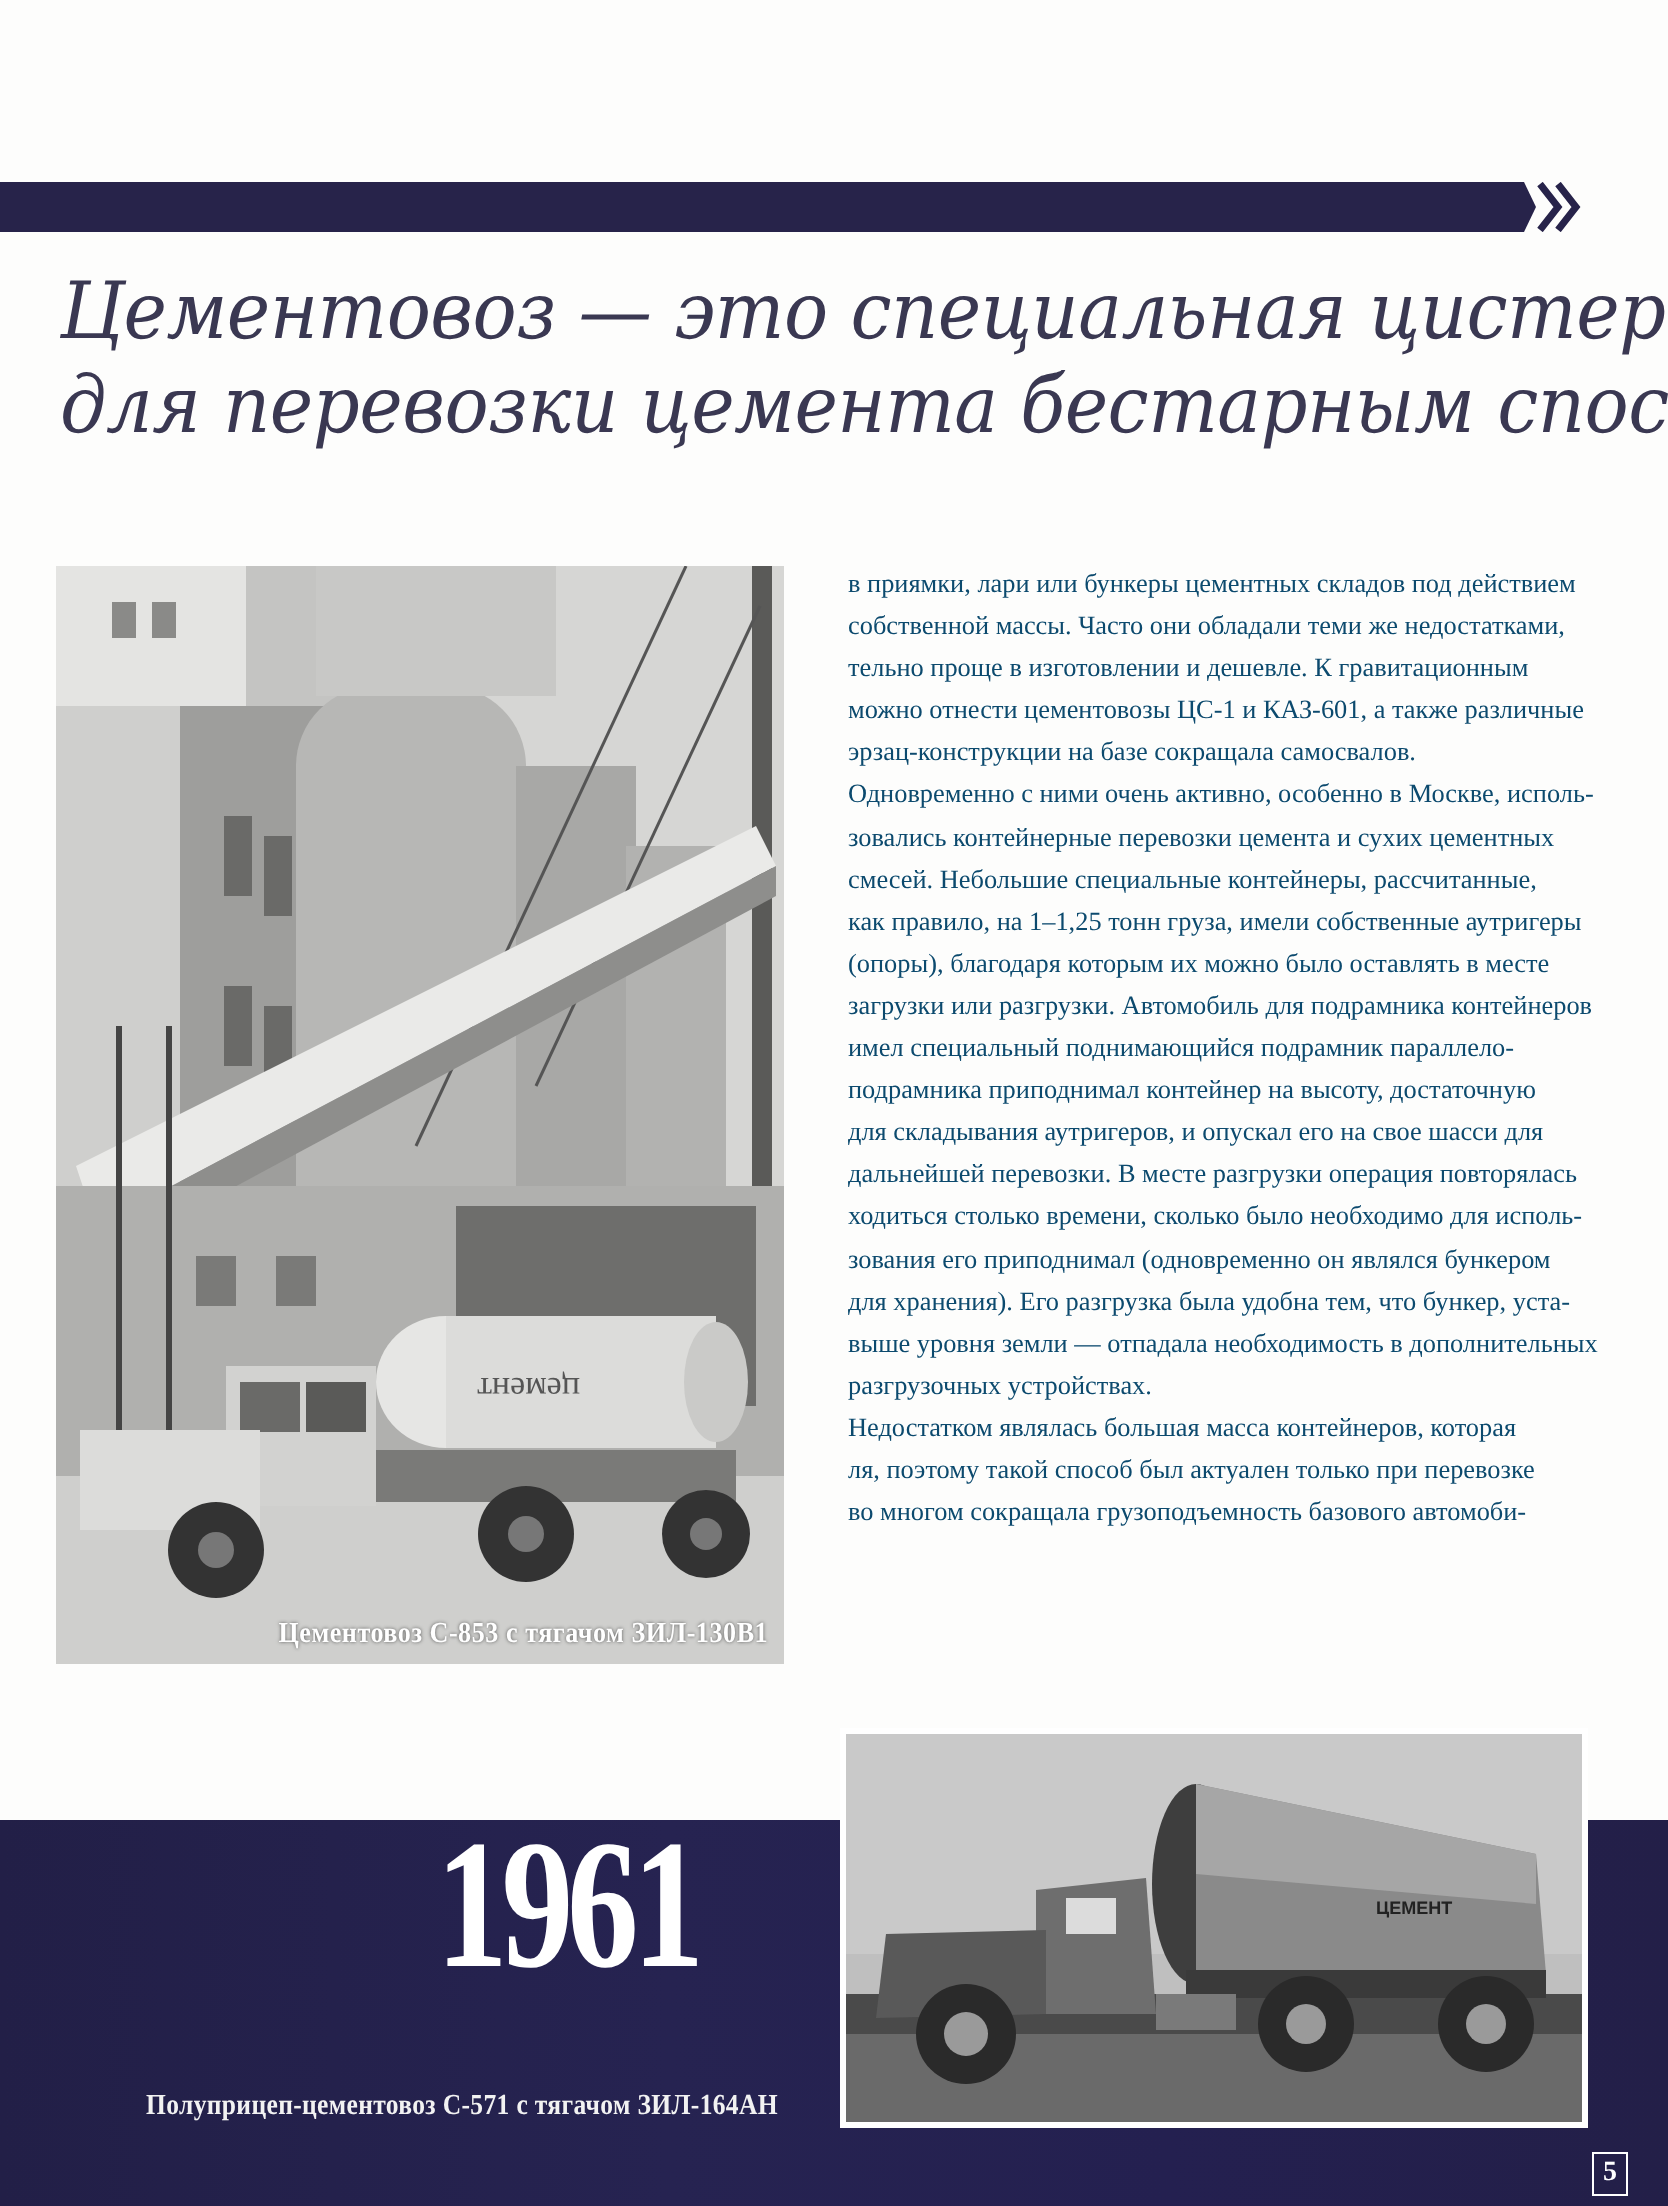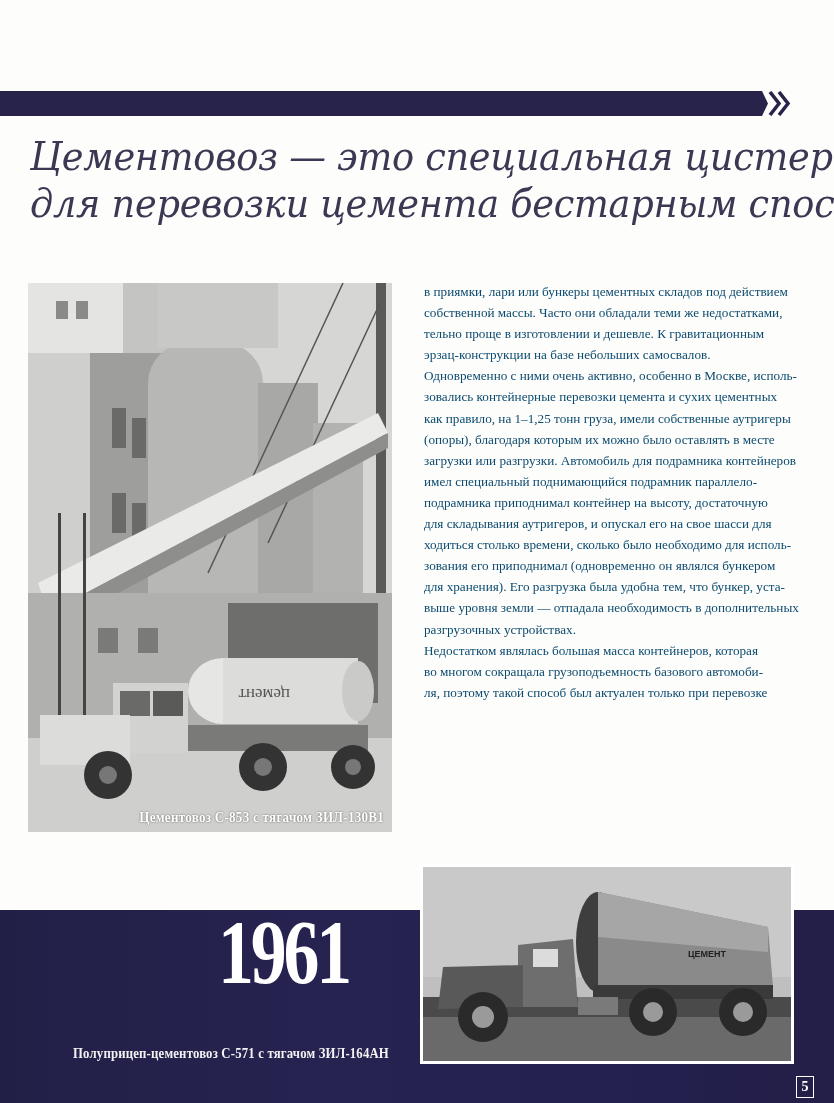--- a/index.html
+++ b/index.html
@@ -152,37 +152,40 @@
     <circle cx="325" cy="484" r="22" fill="#333"></circle>
     <circle cx="325" cy="484" r="8" fill="#777"></circle>
   </svg>
   <div class="caption">Цементовоз С-853 с тягачом ЗИЛ-130В1</div>
 </div>
 
 <div class="body-text">
   <span class="ln">в приямки, лари или бункеры цементных складов под действием</span>
   <span class="ln">собственной массы. Часто они обладали теми же недостатками,</span>
   <span class="ln">тельно проще в изготовлении и дешевле. К гравитационным</span>
-  <span class="ln">эрзац-конструкции на базе небольших самосвалов.</span>
+  <span class="ln">можно отнести цементовозы ЦС-1 и КАЗ-601, а также различные</span>
+  <span class="ln">эрзац-конструкции на базе сокращала самосвалов.</span>
   <span class="ln">Одновременно с ними очень активно, особенно в Москве, исполь-</span>
   <span class="ln">зовались контейнерные перевозки цемента и сухих цементных</span>
+  <span class="ln">смесей. Небольшие специальные контейнеры, рассчитанные,</span>
   <span class="ln">как правило, на 1–1,25 тонн груза, имели собственные аутригеры</span>
   <span class="ln">(опоры), благодаря которым их можно было оставлять в месте</span>
   <span class="ln">загрузки или разгрузки. Автомобиль для подрамника контейнеров</span>
   <span class="ln">имел специальный поднимающийся подрамник параллело-</span>
   <span class="ln">подрамника приподнимал контейнер на высоту, достаточную</span>
   <span class="ln">для складывания аутригеров, и опускал его на свое шасси для</span>
+  <span class="ln">дальнейшей перевозки. В месте разгрузки операция повторялась</span>
   <span class="ln">ходиться столько времени, сколько было необходимо для исполь-</span>
   <span class="ln">зования его приподнимал (одновременно он являлся бункером</span>
   <span class="ln">для хранения). Его разгрузка была удобна тем, что бункер, уста-</span>
   <span class="ln">выше уровня земли — отпадала необходимость в дополнительных</span>
   <span class="ln">разгрузочных устройствах.</span>
   <span class="ln">Недостатком являлась большая масса контейнеров, которая</span>
+  <span class="ln">ля, поэтому такой способ был актуален только при перевозке</span>
   <span class="ln">во многом сокращала грузоподъемность базового автомоби-</span>
-  <span class="ln">ля, поэтому такой способ был актуален только при перевозке</span>
 </div>
 
 <div class="band"></div>
 <div class="year">1961</div>
 <div class="bottom-caption">Полуприцеп-цементовоз С-571 с тягачом ЗИЛ-164АН</div>
 
 <div class="photo2-frame">
   <div class="photo2">
     <svg width="368" height="194" viewBox="0 0 368 194">
       <rect x="0" y="0" width="368" height="194" fill="#bfbfbf"></rect>

